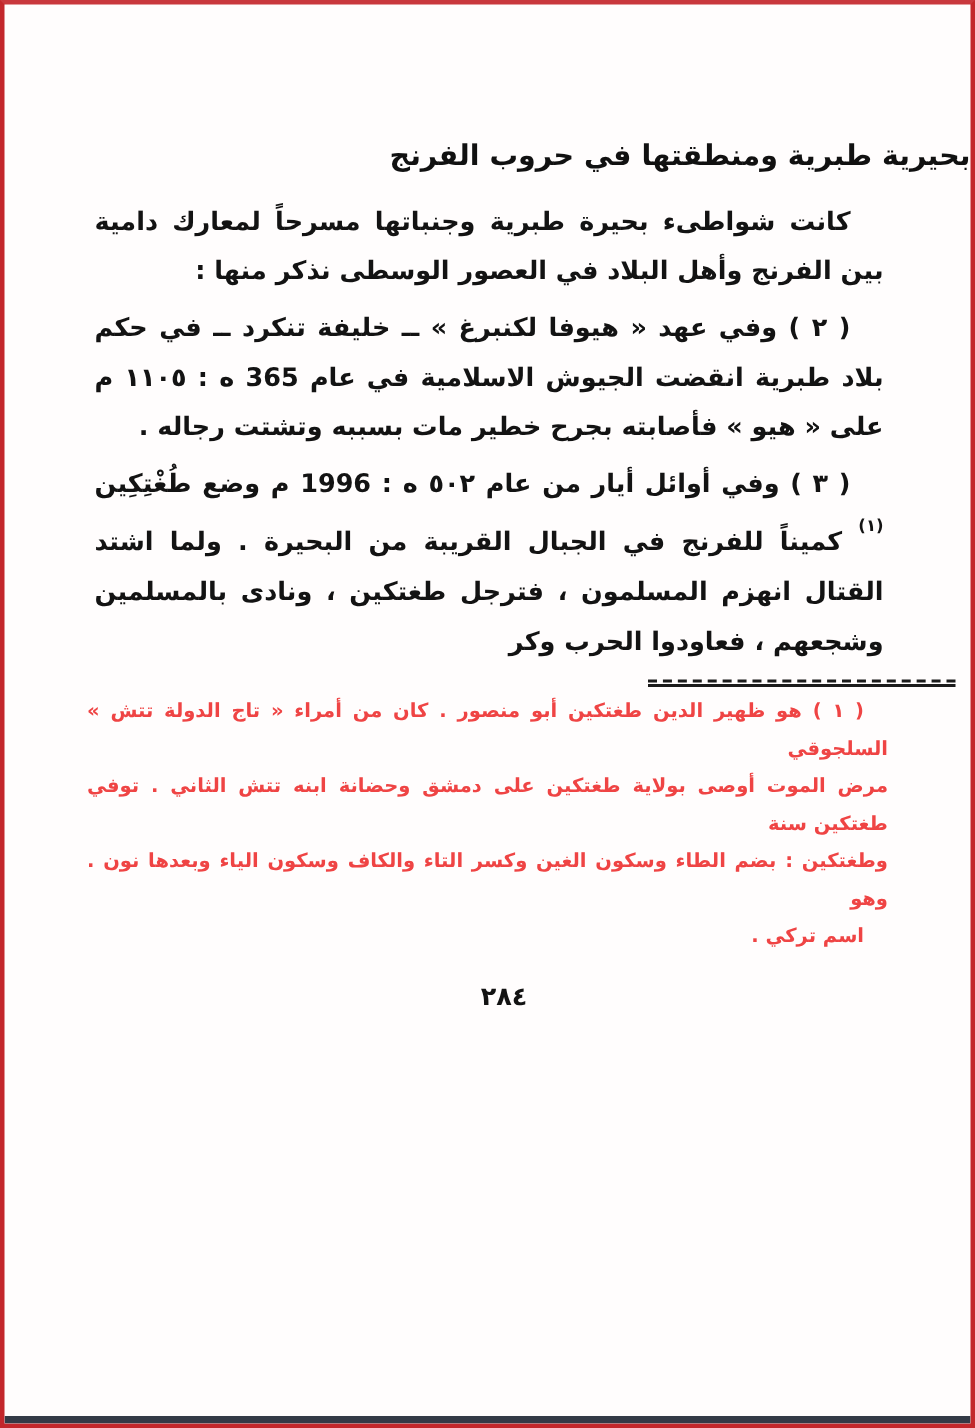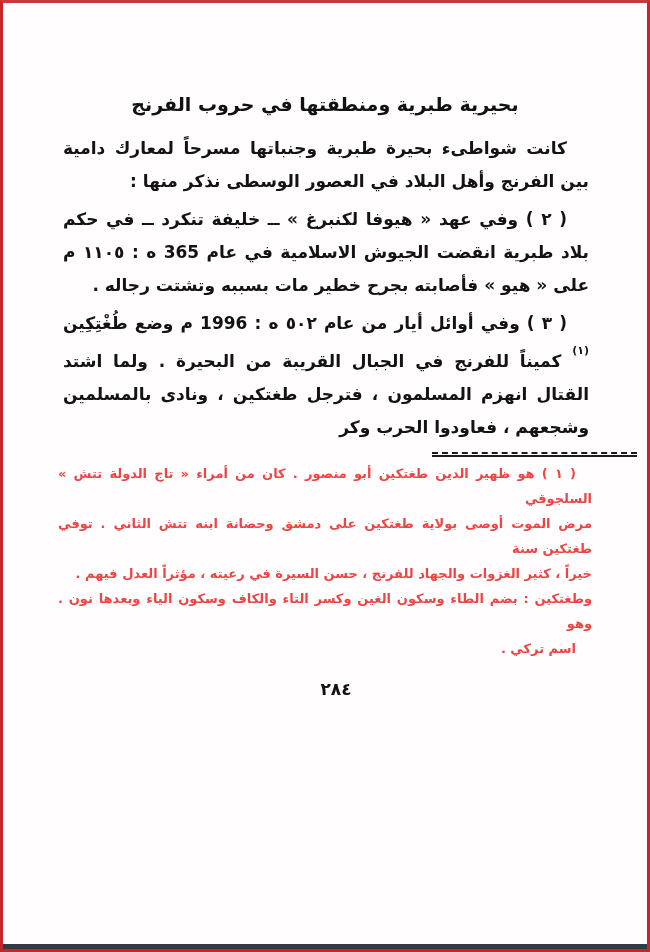--- a/index.html
+++ b/index.html
@@ -13,21 +13,21 @@
     width: 650px; height: 952px;
     background: #fffdfd;
     border: 3px solid #c3272b;
     border-top-color: #c9383d;
     overflow: hidden;
     direction: rtl;
     color: #131313;
   }
   .title {
     margin: 90px 0 2px 0;
-    text-align: center;
+    text-align: right;
     font-size: 19px;
     font-weight: 700;
     letter-spacing: 0px;
     color: #111;
   }
   .body {
     margin: 17px 58px 0 60px;
     font-size: 17px;
     font-weight: 700;
     line-height: 33px;
@@ -85,21 +85,20 @@
     <p class="para">كانت شواطىء بحيرة طبرية وجنباتها مسرحاً لمعارك دامية بين الفرنج وأهل البلاد في العصور الوسطى نذكر منها :</p>
     <p class="para">( ٢ ) وفي عهد « هيوفا لكنبرغ » ــ خليفة تنكرد ــ في حكم بلاد طبرية انقضت الجيوش الاسلامية في عام 365 ه : ١١٠٥ م على « هيو » فأصابته بجرح خطير مات بسببه وتشتت رجاله .</p>
     <p class="para"><span>( ٣ ) وفي أوائل أيار من عام ٥٠٢ ه : 1996 م وضع طُغْتِكِين </span><sup class="fn-marker">(١)</sup><span> كميناً للفرنج في الجبال القريبة من البحيرة . ولما اشتد القتال انهزم المسلمون ، فترجل طغتكين ، ونادى بالمسلمين وشجعهم ، فعاودوا الحرب وكر</span></p>
   </div>
 
   <div class="fn-sep"></div>
 
   <div class="footnotes">
     <div class="fn-line fn-first">( ١ ) هو ظهير الدين طغتكين أبو منصور . كان من أمراء « تاج الدولة تتش » السلجوقي</div>
     <div class="fn-line">مرض الموت أوصى بولاية طغتكين على دمشق وحضانة ابنه تتش الثاني . توفي طغتكين سنة</div>
-    <div class="fn-line">خيراً ، كثير الغزوات والجهاد للفرنج ، حسن السيرة في رعيته ، مؤثراً العدل فيهم .</div>
     <div class="fn-line">وطغتكين : بضم الطاء وسكون الغين وكسر التاء والكاف وسكون الياء وبعدها نون . وهو</div>
     <div class="fn-line fn-last"><span class="u">اسم تركي .</span></div>
   </div>
 
   <div class="page-number">٢٨٤</div>
 
   <div class="bottom-strip"></div>
 
 </div>
 

